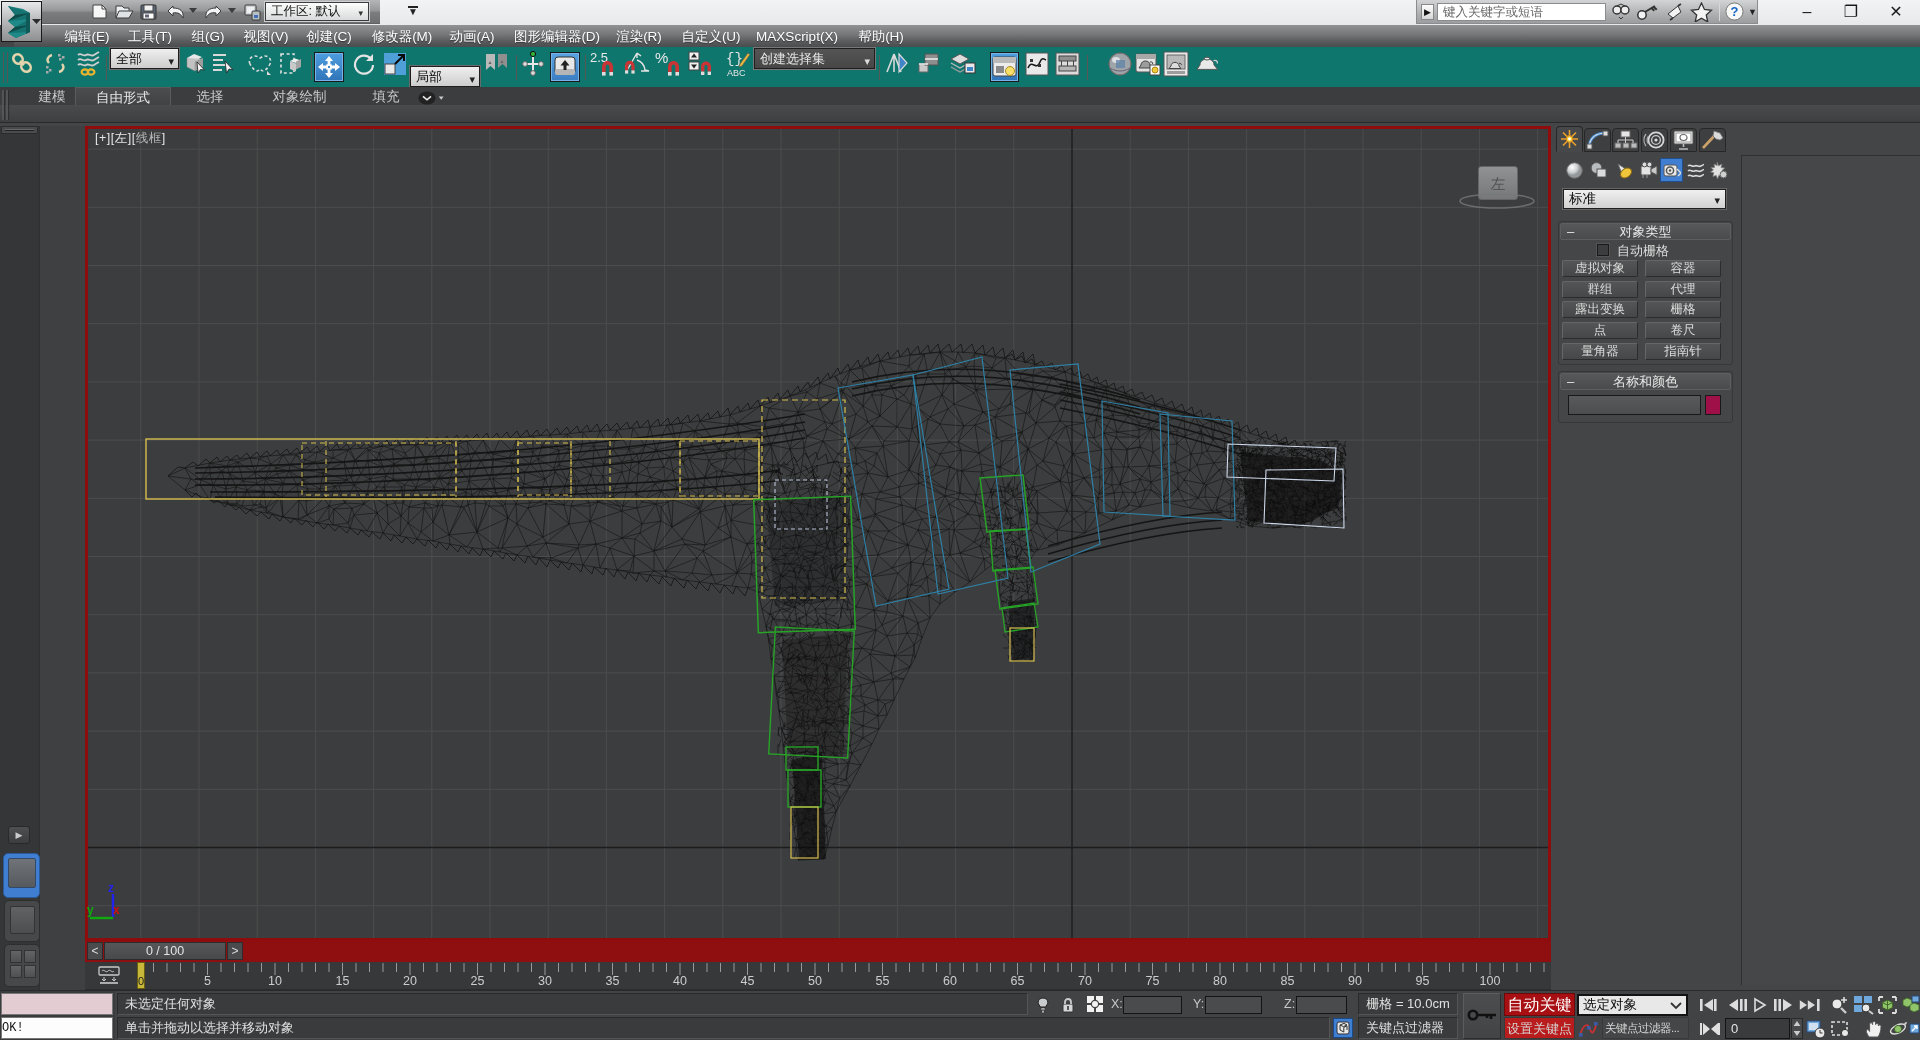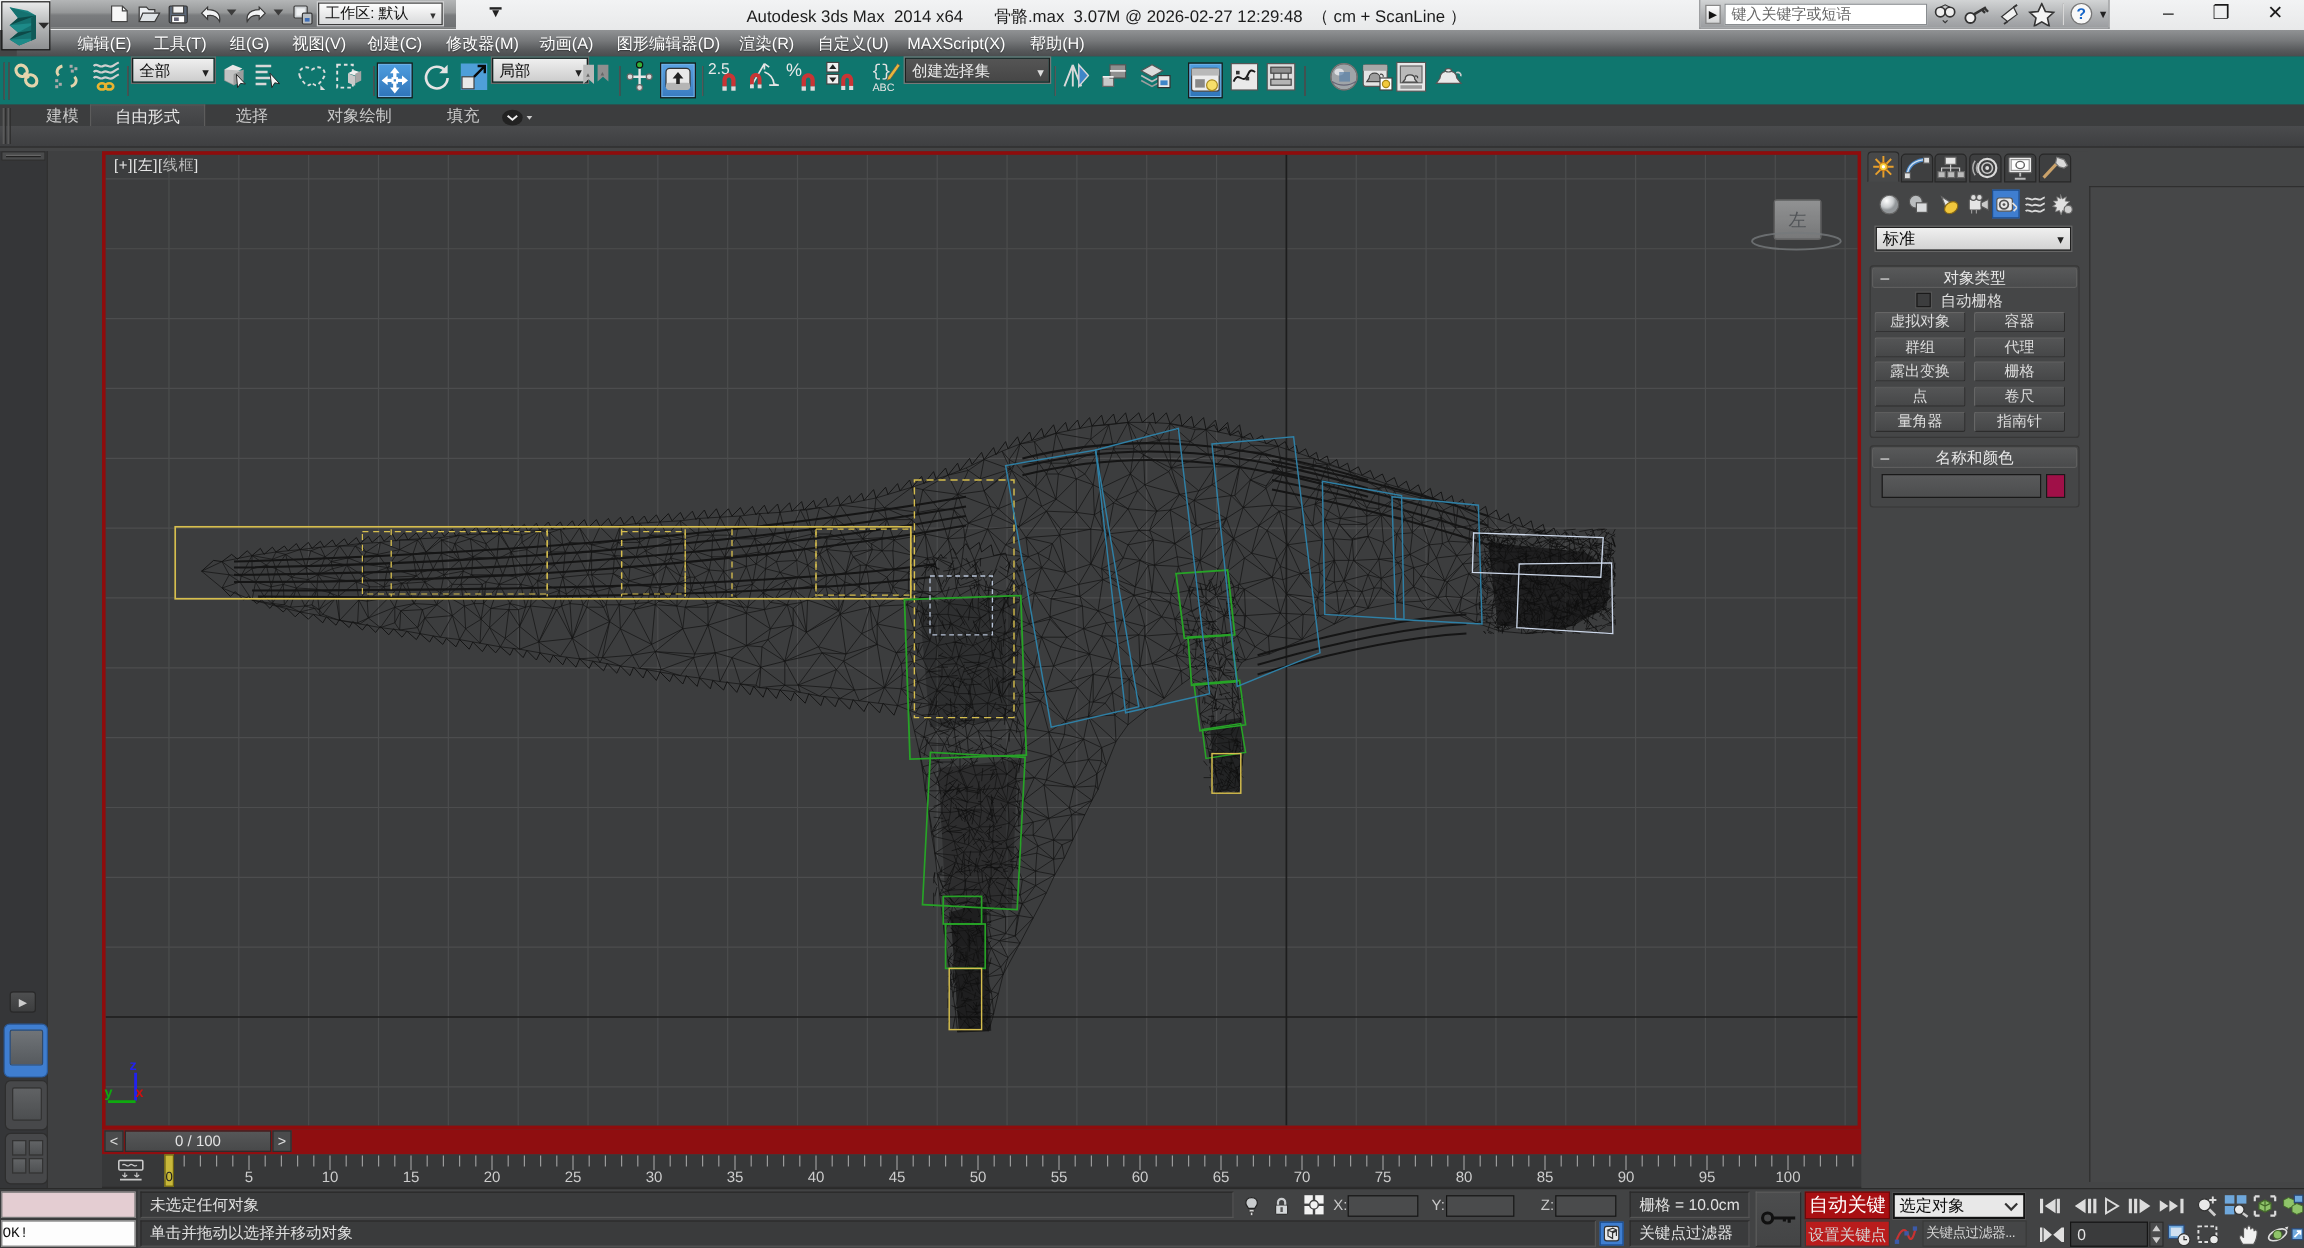--- a/index.html
+++ b/index.html
@@ -61,21 +61,20 @@
 #trackbar { left:85px; top:962px; width:1466px; height:28px; background:#373839; border-bottom:1px solid #2c2c2c; }
 #statusbar { left:0; top:990px; width:1920px; height:50px; background:#424344; }
 .srow-box { position:absolute; background:#3a3b3c; border:1px solid #2a2a2a; border-bottom-color:#555; border-right-color:#555; color:#e0e0e0; font-size:13px; line-height:20px; }
 .sbtn { position:absolute; background:linear-gradient(#4c4d4e,#434445); border:1px solid #2c2c2c; border-top-color:#5c5c5c; border-left-color:#5c5c5c; color:#dcdcdc; font-size:13px; text-align:center; }
 .sfield { position:absolute; height:18px; background:#4a4b4c; border:1px solid #141414; }
 </style>
 </head>
 <body>
 <div id="root">
   <div id="titlebar" class="abs"></div>
-<div id="title-text" class="abs">Autodesk 3ds Max&nbsp; 2014 x64<span style="display:inline-block;width:26px"></span>骨骼.max&nbsp; 3.07M @ 2026-02-27 12:29:48&nbsp; （ cm + ScanLine ）</div>
 <div class="winbtn abs" style="left:1787px">–</div>
 <div class="winbtn abs" style="left:1831px">❐</div>
 <div class="winbtn abs" style="left:1876px">✕</div>
 
 <div id="menubar" class="abs">
   <span class="mi" style="left:73px">编辑(E)</span>
   <span class="mi" style="left:136px">工具(T)</span>
   <span class="mi" style="left:194px">组(G)</span>
   <span class="mi" style="left:252px">视图(V)</span>
   <span class="mi" style="left:315px">创建(C)</span>
@@ -235,21 +234,21 @@
       </div>
   <svg style="left:351px;top:5px" width="24" height="24" viewBox="0 0 24 24">
         <path d="M20 7a9 9 0 1 0 2 6" fill="none" stroke="#e4e4e4" stroke-width="2.2"></path>
         <path d="M22 2v7h-7z" fill="#e4e4e4"></path>
       </svg>
   <svg style="left:383px;top:5px" width="24" height="24" viewBox="0 0 24 24">
         <path d="M1 1h22v22H1z" fill="#4f9fd9"></path>
         <rect x="2" y="12" width="10" height="10" fill="#e9e9e9" stroke="#444"></rect>
         <path d="M12 12l9-9m0 6V3h-6" stroke="#0a0a0a" stroke-width="2" fill="none"></path>
       </svg>
-  <div class="combo" style="left:410px;top:1px;width:80px">局部<span class="chev">▾</span></div>
+  <div class="combo" style="left:410px;top:19px;width:70px">局部<span class="chev">▾</span></div>
   <svg style="left:484px;top:5px" width="26" height="24" viewBox="0 0 26 24">
         <path d="M2 2h9v16l-4.5-4L2 18z" fill="#b9b9b9"></path>
         <path d="M14 2h9v14l-4.5-4-4.5 4z" fill="#8f8f8f"></path>
         <path d="M6 9l1.5 3h-3zM18 8l1.5 3h-3z" fill="#666"></path>
       </svg>
   <div class="tsep" style="left:516px"></div>
   <svg style="left:521px;top:3px" width="24" height="27" viewBox="0 0 24 27">
         <g stroke="#e6e6e6" stroke-width="2" fill="none">
           <path d="M12 7v14M5 14h14"></path>
         </g>

